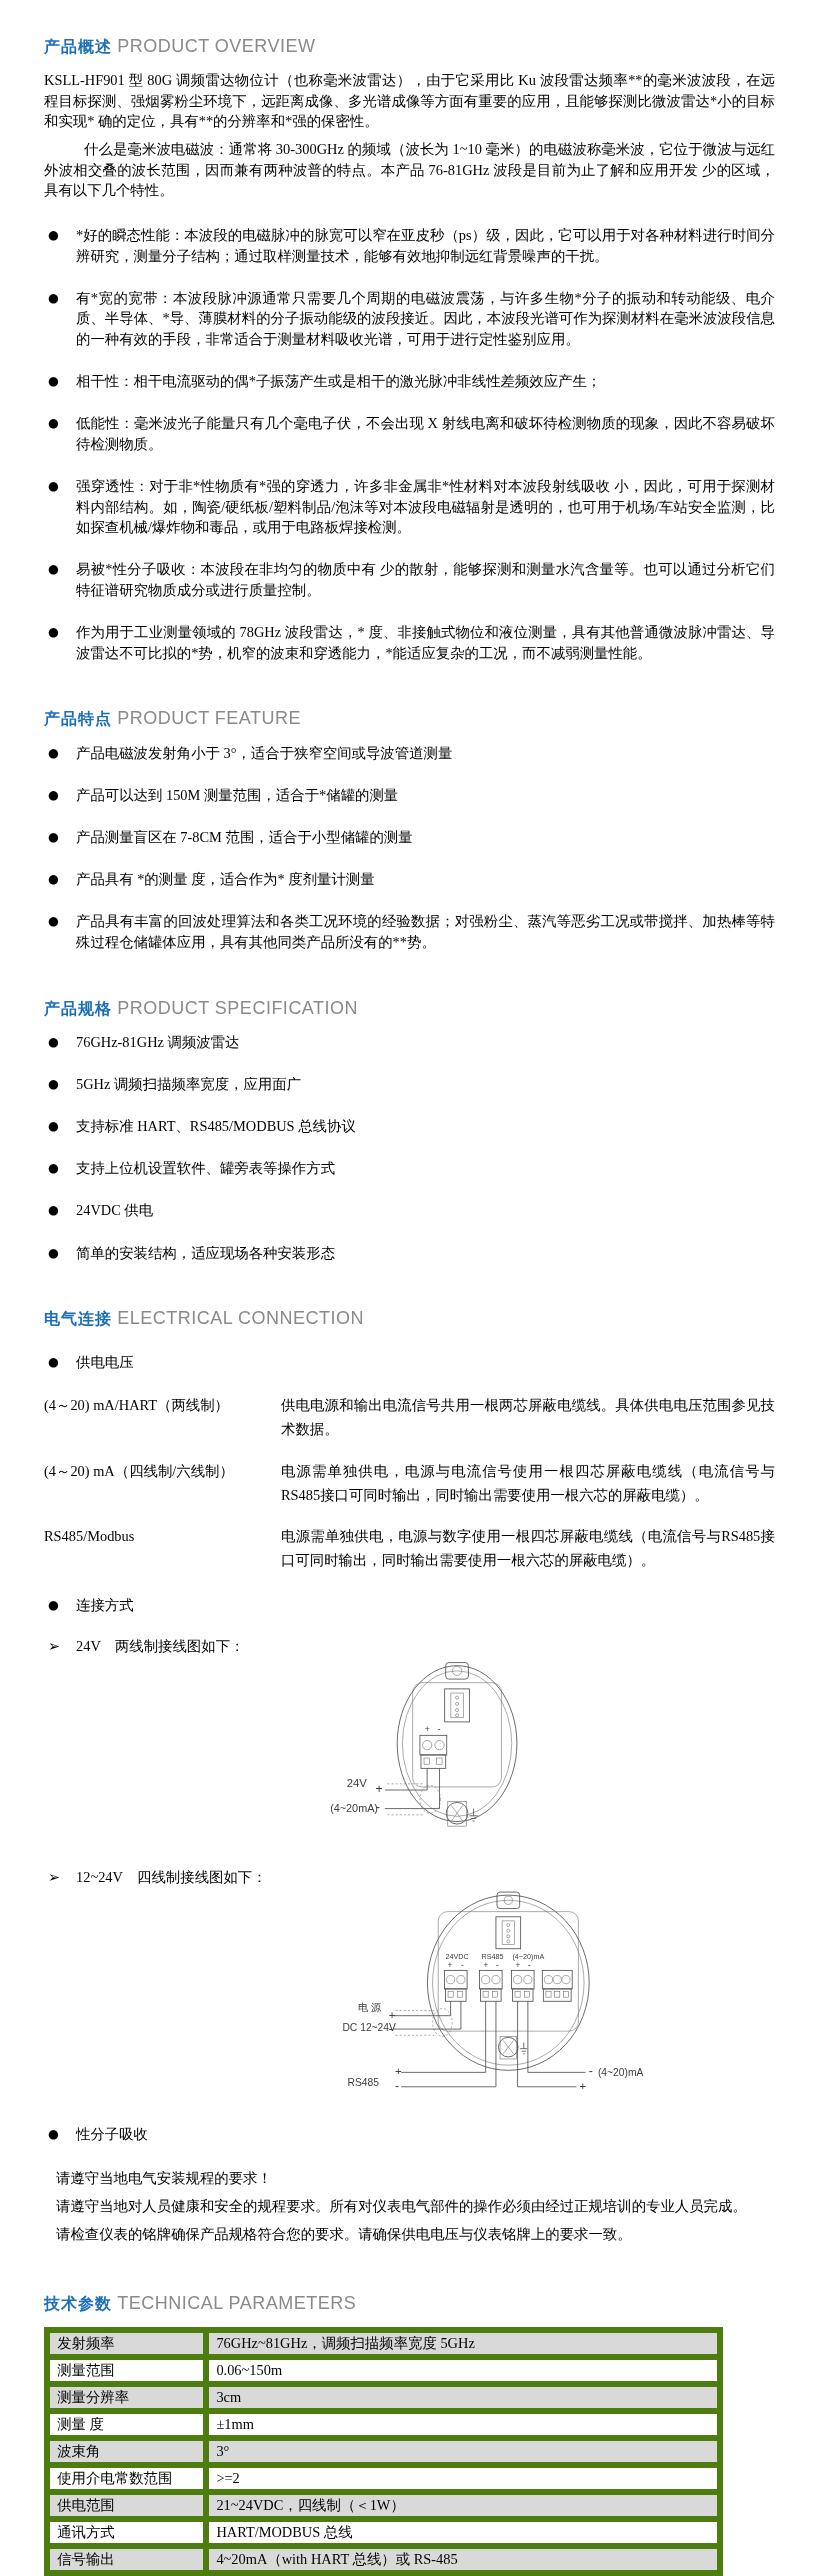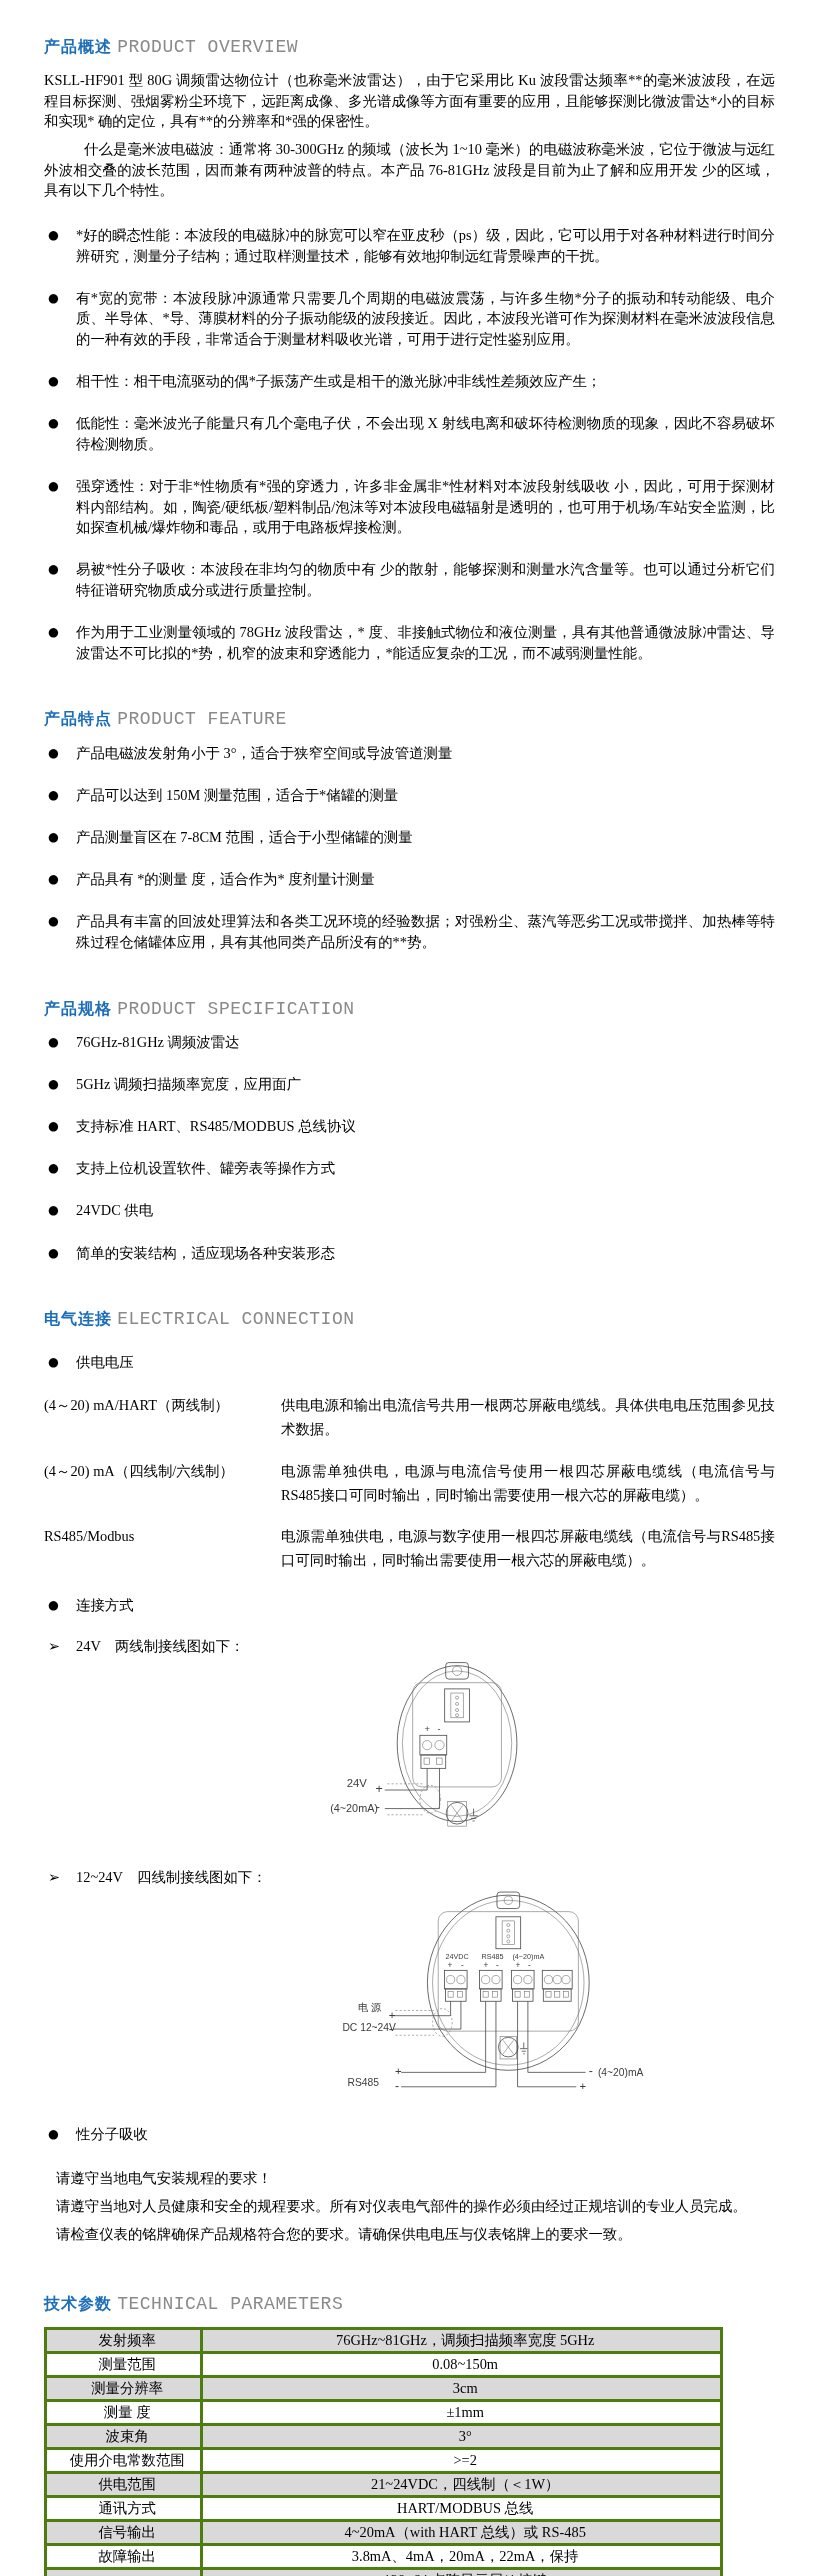--- a/index.html
+++ b/index.html
@@ -12,21 +12,21 @@
   }
   
   .sec{margin-top:37px;}
   .sec:first-child{margin-top:0;}
   .sec-head{margin:0 0 13.4px 0; line-height:1;}
   .sec-head .zh{
     font-family:"Liberation Sans","DejaVu Sans",sans-serif;
     font-weight:800; font-size:16px; color:#1c6eb8; letter-spacing:1px;
   }
   .sec-head .en{
-    font-family:Liberation Mono, monospace;
+    font-family:Liberation Sans, sans-serif;
     font-weight:500; font-size:18px; color:#8a8a8a; letter-spacing:0.5px; margin-left:5.2px;
   }
   
   .para{line-height:20.6px; text-align:justify; margin:0 0 7.2px 0;}
   .para.indent{text-indent:40px; margin-bottom:24px;}
   .safety-para{line-height:27px; text-align:justify; margin:0 0 1px 12px;}
   
   .blist .blt{margin-bottom:21.6px;}
   .blt{position:relative; padding-left:32px; line-height:20.6px; text-align:justify;}
   .blt .mark{
@@ -42,21 +42,21 @@
   
   .wire-item{margin:5.2px 0 3.1px 0;}
   .diagram{display:block;}
   .diagram text{font-family:"Liberation Sans","DejaVu Sans",sans-serif; fill:#3c3c3c;}
   .d-line{stroke:#4d4d4d; stroke-width:1.6; fill:none;}
   .d-thin{stroke:#6a6a6a; stroke-width:1.1; fill:none;}
   .d-dash{stroke:#6a6a6a; stroke-width:1.1; fill:none; stroke-dasharray:4 4;}
   
   table.tech{border-collapse:collapse; width:679px; margin-top:2.1px;
     font-family:"Liberation Serif","DejaVu Serif",serif; font-size:14.4px;}
-  table.tech td{border:3px solid #4d7c0f; padding:0 0 0 7.2px; height:21px; line-height:21px; vertical-align:middle;text-align:center;}
+  table.tech td{border:6px solid #4d7c0f; padding:0 0 0 7.2px; height:21px; line-height:21px; vertical-align:middle;}
   table.tech td.tl{width:146px;}
   table.tech td.tv{white-space:pre-line;}
   table.tech tr.shaded td{background:#d9d9d9;}
 </style>
 </head>
 <body>
 
 <div class="page">
 
   <div class="sec">
@@ -341,21 +341,21 @@
     <table class="tech">
       <tbody>
 
           <tr class="trow shaded">
             <td class="tl">发射频率</td>
             <td class="tv">76GHz~81GHz，调频扫描频率宽度 5GHz</td>
           </tr>
 
           <tr class="trow">
             <td class="tl">测量范围</td>
-            <td class="tv">0.08~150m</td>
+            <td class="tv">0.06~150m</td>
           </tr>
 
           <tr class="trow shaded">
             <td class="tl">测量分辨率</td>
             <td class="tv">3cm</td>
           </tr>
 
           <tr class="trow">
             <td class="tl">测量 度</td>
             <td class="tv">±1mm</td>

